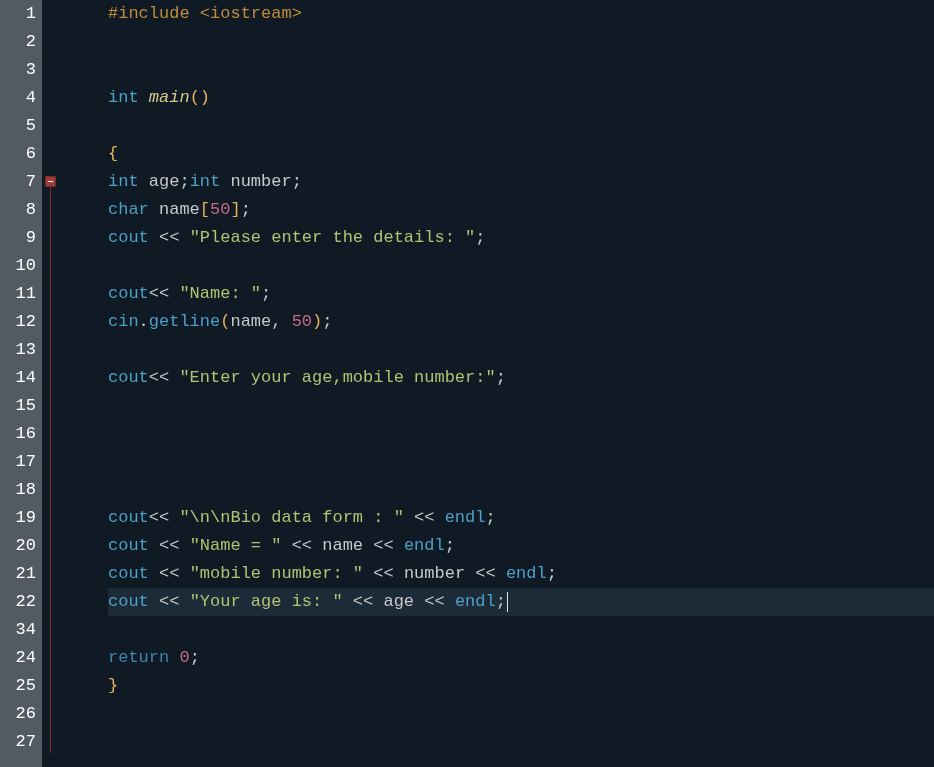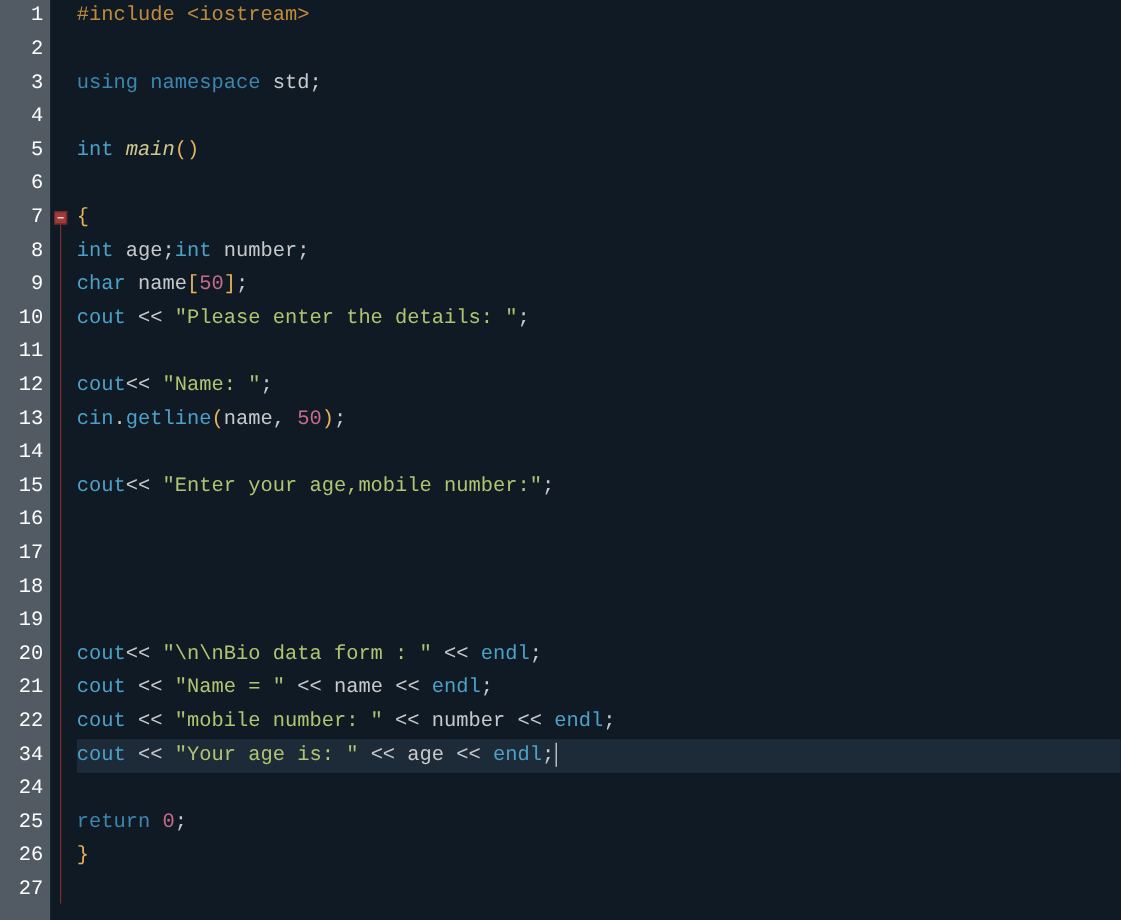--- a/index.html
+++ b/index.html
@@ -50,21 +50,21 @@
     position: absolute;
     left: 8px;
     width: 1px;
     background: #7a2e2e;
   }
   .code {
     padding-left: 4px;
     position: relative;
     flex: 1;
   }
-  .code .row { height: 28px; white-space: pre; }
+  .code .row { height: 28px; white-space: pre; margin-left: 44px; }
   .row.hl { background: #1d2b39; }
   .cursor {
     display: inline-block;
     width: 1px;
     height: 20px;
     background: #e0e0e0;
     vertical-align: middle;
     margin-left: 1px;
   }
 
@@ -121,21 +121,20 @@
   <div class="fold-marker" id="fold-marker" style="top: 176px;"></div>
   <div class="fold-line" id="fold-line" style="top: 187px; height: 566px;"></div>
 </div>
 
 <div class="code">
 
   <div class="row"><span class="pp">#include </span><span class="ang">&lt;iostream&gt;</span></div>
 
   <div class="row"></div>
 
-  <div class="row"><span class="kw">using </span><span class="kw">namespace </span><span class="id">std</span><span class="semi">;</span></div>
 
   <div class="row"></div>
 
   <div class="row"><span class="type">int </span><span class="fn">main</span><span class="pbr">()</span></div>
 
   <div class="row"></div>
 
   <div class="row"><span class="br">{</span></div>
 
   <div class="row"><span class="type">int </span><span class="id">age</span><span class="semi">;</span><span class="type">int </span><span class="id">number</span><span class="semi">;</span></div>

